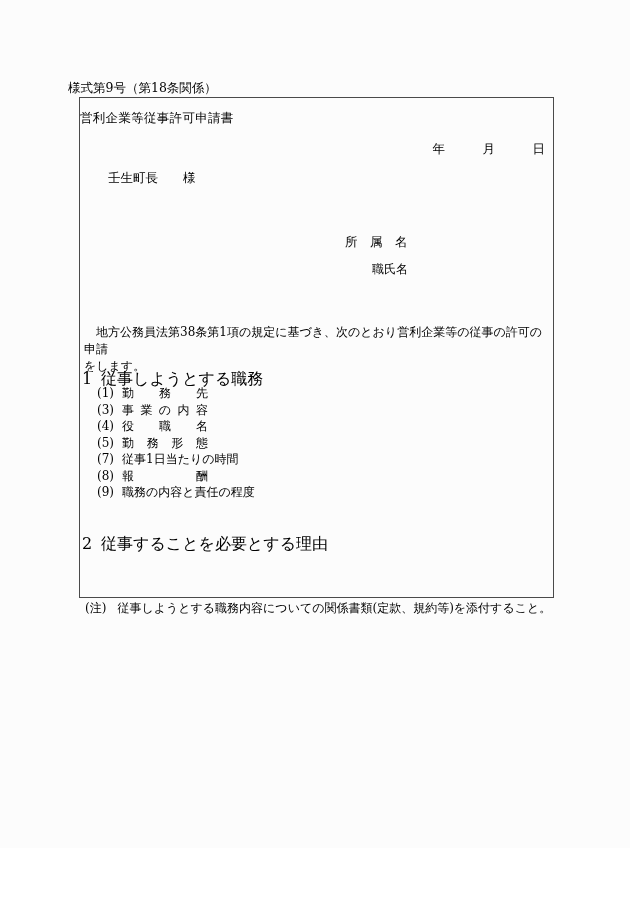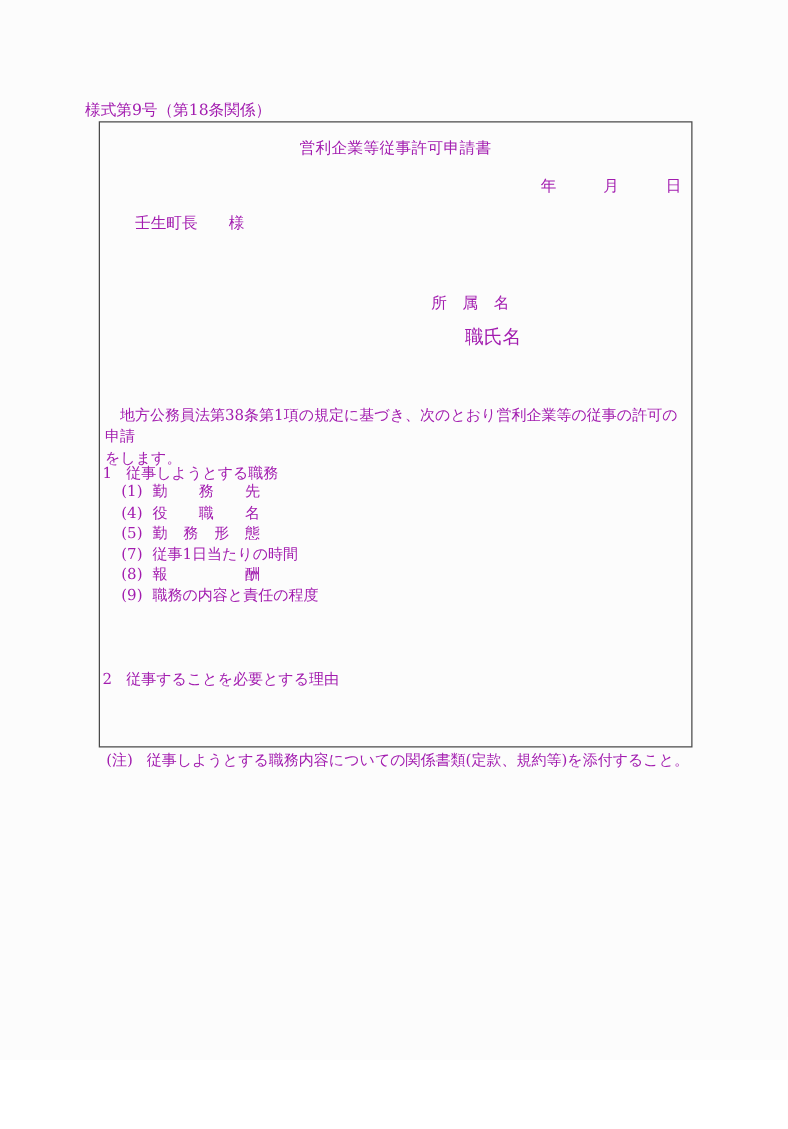--- a/index.html
+++ b/index.html
@@ -6,21 +6,21 @@
     margin: 0;
     padding: 0;
     background: #ffffff;
   }
   .page {
     position: relative;
     width: 630px;
     height: 848px;
     background: #fcfcfc;
     font-family: "DejaVu Serif", serif;
-    color: #a21caf;
+    color: #000000;
     overflow: hidden;
     text-decoration: underline;
   }
   .form-label {
     position: absolute;
     left: 68px;
     top: 80px;
     font-size: 12.5px;
     line-height: 15px;
     white-space: nowrap;
@@ -32,21 +32,21 @@
     width: 473px;
     height: 499px;
     border: 1px solid #4a4a4a;
     background: transparent;
   }
   .form-title {
     position: absolute;
     top: 11px;
     left: 0;
     width: 100%;
-    text-align: center;
+    text-align: left;
     font-size: 12.5px;
     line-height: 17px;
     letter-spacing: 0.3px;
     white-space: nowrap;
   }
   .date-line {
     position: absolute;
     top: 42px;
     right: 8px;
     font-size: 12.5px;
@@ -67,38 +67,38 @@
     top: 135px;
     left: 265px;
     font-size: 12.5px;
     line-height: 17px;
     white-space: pre;
   }
   .position-name-label {
     position: absolute;
     top: 163px;
     left: 292px;
-    font-size: 15px;
+    font-size: 12px;
     line-height: 17px;
     white-space: pre;
   }
   .body-paragraph {
     position: absolute;
     top: 226px;
     left: 4px;
     width: 467px;
     font-size: 12px;
     line-height: 17px;
     white-space: pre-line;
     text-align: left;
   }
   .section {
     position: absolute;
     left: 2px;
-    font-size: 12px;
+    font-size: 16px;
     line-height: 17px;
     white-space: nowrap;
   }
   .section-1 { top: 272px; }
   .section-2 { top: 437px; }
   .sec-num {
     display: inline-block;
     width: 19px;
   }
   .items {
@@ -155,20 +155,23 @@
 
     <div class="section section-1">
       <span class="sec-num">1</span><span>従事しようとする職務</span>
     </div>
 
     <div class="items">
       <div class="item">
         <span class="item-num">(1)</span><span class="item-label">勤務先</span>
       </div>
       <div class="item">
+        <span class="item-num">(3)</span><span class="item-label">事業の内容</span>
+      </div>
+      <div class="item">
         <span class="item-num">(4)</span><span class="item-label">役職名</span>
       </div>
       <div class="item">
         <span class="item-num">(5)</span><span class="item-label">勤務形態</span>
       </div>
       <div class="item">
         <span class="item-num">(7)</span><span class="item-label">従事1日当たりの時間</span>
       </div>
       <div class="item">
         <span class="item-num">(8)</span><span class="item-label">報酬</span>

